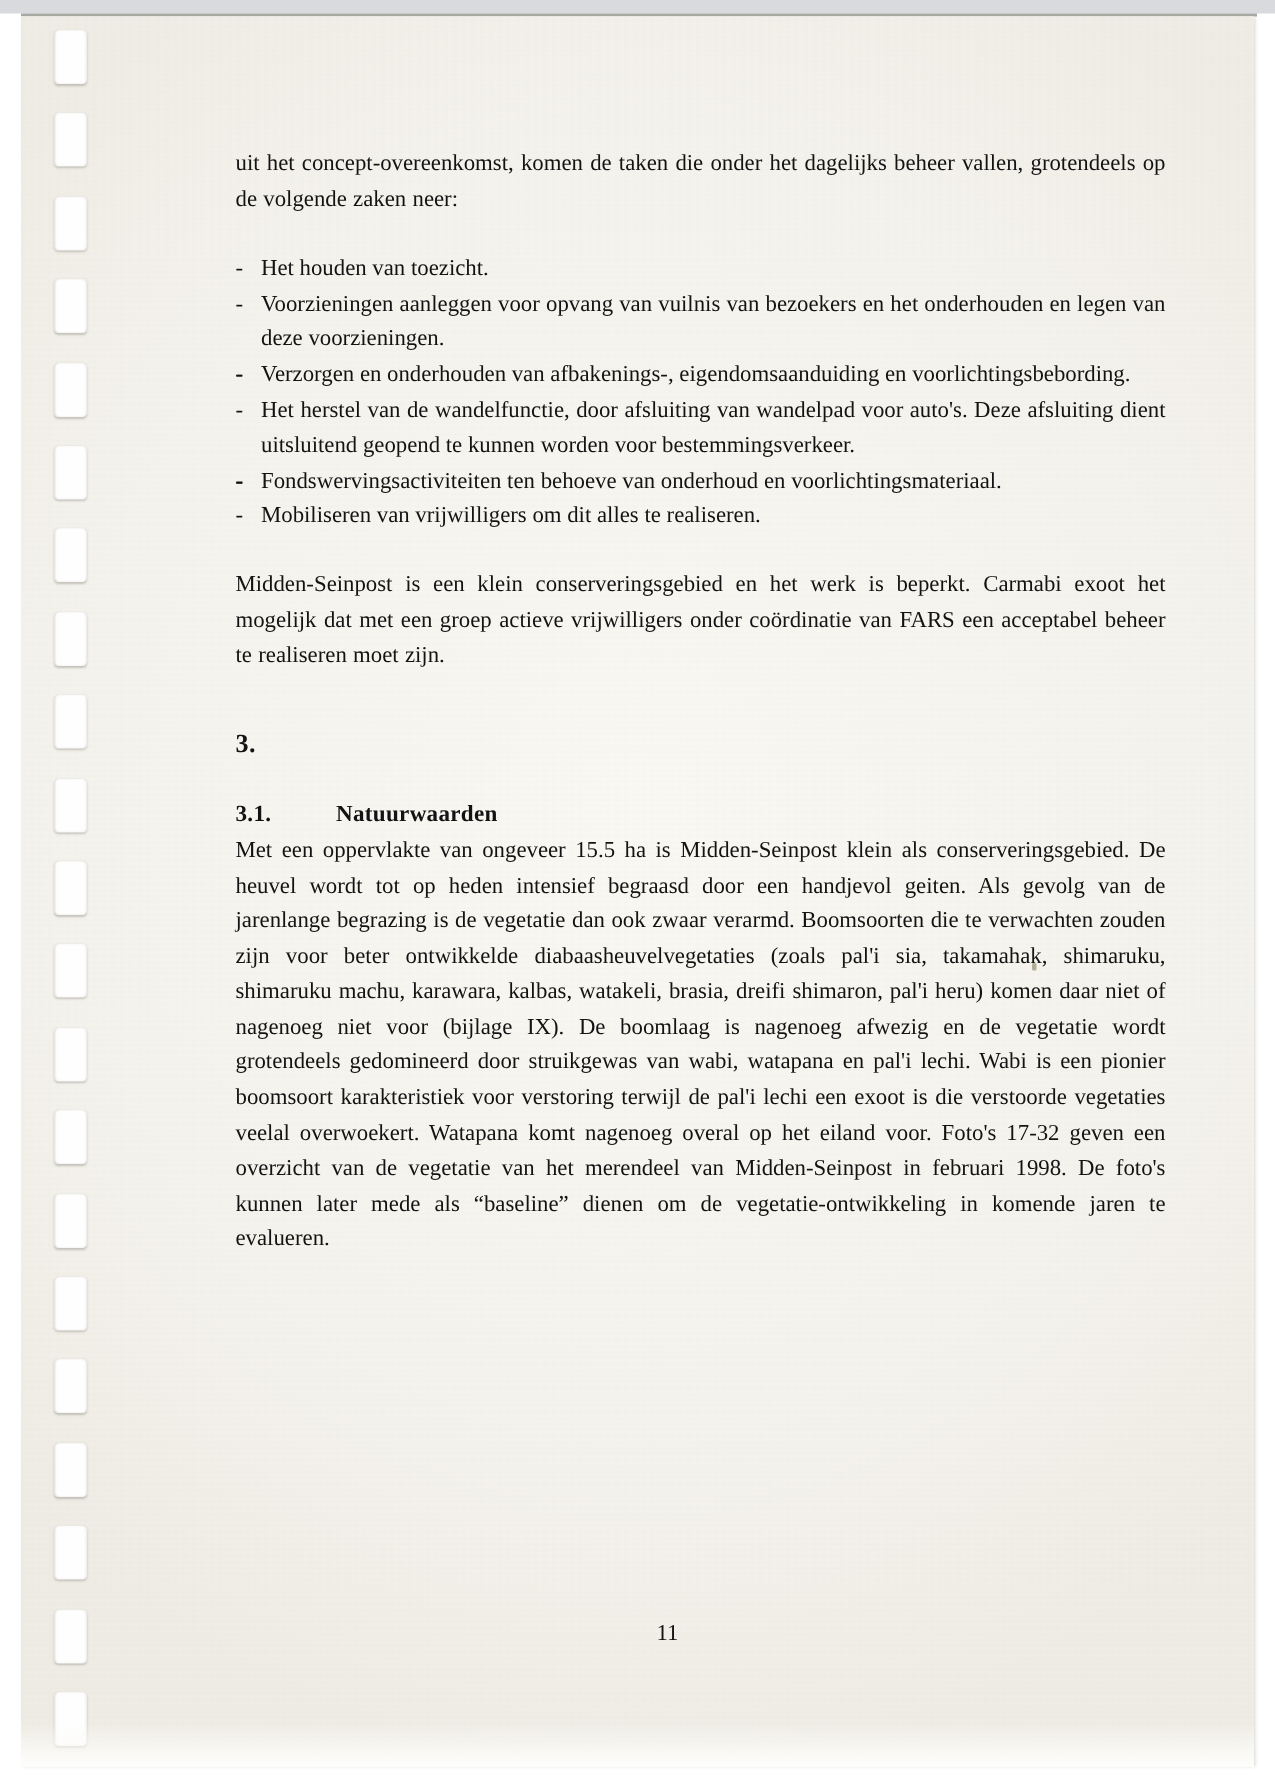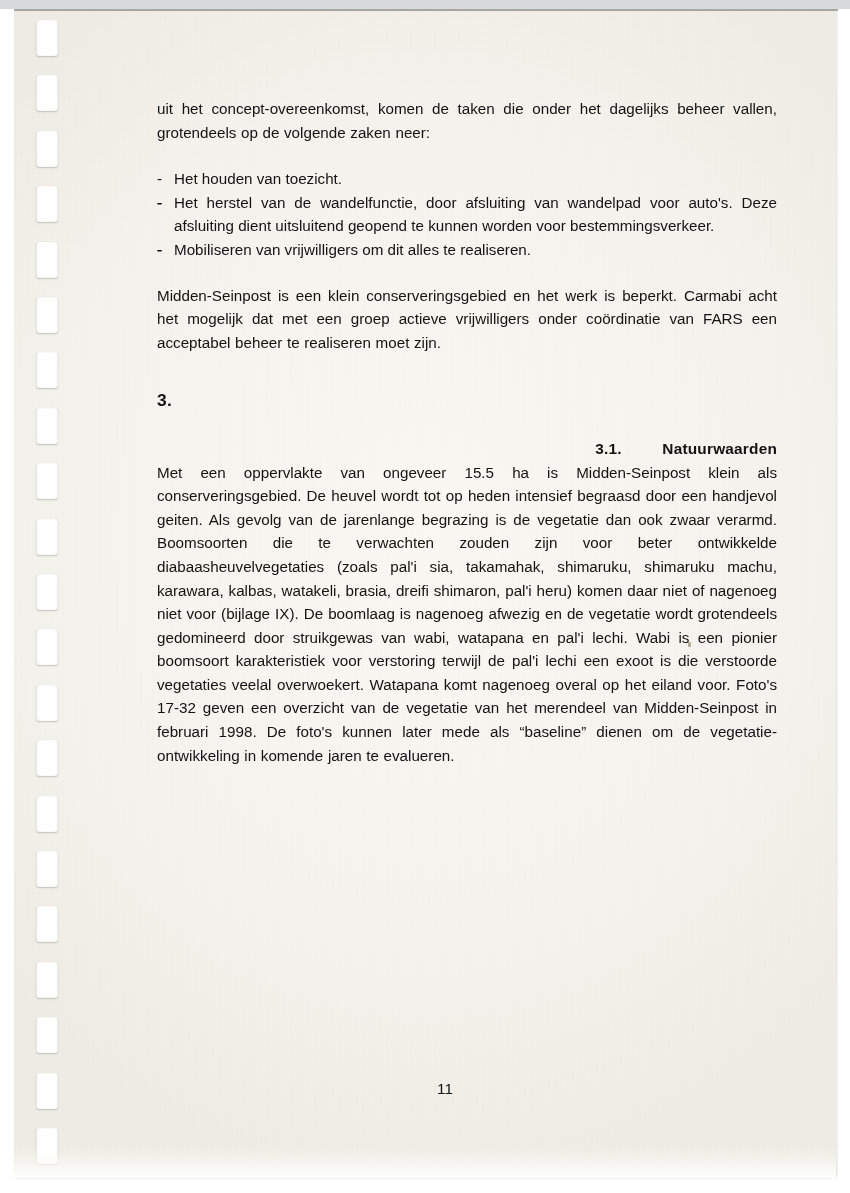--- a/index.html
+++ b/index.html
@@ -34,20 +34,21 @@
   .paper {
     position: absolute;
     left: 14px;
     top: 11px;
     width: 822px;
     height: 1167px;
     background: #f6f4ee;
     background-image:
       radial-gradient(ellipse 70% 55% at 50% 45%, #faf8f2 0%, #f4f2ec 70%, #eeece4 100%);
     box-shadow: 1px 0 2px rgba(120,118,110,0.25);
+    font-family: Liberation Serif, serif;
   }
   .paper-grain {
     position: absolute;
     inset: 0;
     opacity: 0.5;
     background-image:
       repeating-linear-gradient(0deg, rgba(160,158,150,0.035) 0px, rgba(160,158,150,0) 2px, rgba(160,158,150,0) 4px),
       repeating-linear-gradient(90deg, rgba(160,158,150,0.03) 0px, rgba(160,158,150,0) 3px, rgba(160,158,150,0) 6px);
     pointer-events: none;
   }
@@ -131,21 +132,20 @@
     letter-spacing: 0.3px;
     display: flex;
   }
   .heading .num { width: 50px; flex: none; }
 
   .subheading {
     font-weight: bold;
     font-size: 15.4px;
     letter-spacing: 0.2px;
     display: flex;
-    justify-content: flex-end;
   }
   .subheading .num { width: 67px; flex: none; }
 
   .page-number {
     position: absolute;
     left: 0;
     top: 1069px;
     width: 822px;
     text-align: center;
     font-size: 15.2px;
@@ -208,49 +208,52 @@
 
       <div class="gap-after-intro"></div>
 
       <ul class="bullets">
         <li class="nojust">
           <span class="dash">-</span>
           <span>Het houden van toezicht.</span>
         </li>
         <li>
           <span class="dash">-</span>
+          <span>Voorzieningen aanleggen voor opvang  van vuilnis van bezoekers en het onderhouden en legen van deze voorzieningen.</span>
         </li>
         <li class="nojust">
           <span class="dash">-</span>
         </li>
         <li>
           <span class="dash">-</span>
+          <span>Verzorgen en onderhouden van afbakenings-, eigendomsaanduiding en voorlichtingsbebording.</span>
         </li>
         <li>
           <span class="dash">-</span>
           <span>Het herstel van de wandelfunctie, door afsluiting van wandelpad voor auto's. Deze afsluiting dient uitsluitend geopend te kunnen worden voor  bestemmingsverkeer.</span>
         </li>
         <li class="nojust">
           <span class="dash">-</span>
         </li>
         <li class="nojust">
           <span class="dash">-</span>
         </li>
         <li class="nojust">
           <span class="dash">-</span>
+          <span>Fondswervingsactiviteiten ten behoeve van onderhoud en voorlichtingsmateriaal.</span>
         </li>
         <li class="nojust">
           <span class="dash">-</span>
           <span>Mobiliseren van vrijwilligers om dit alles te realiseren.</span>
         </li>
       </ul>
 
       <div class="gap-before-para"></div>
 
-      <p class="body">Midden-Seinpost is een klein conserveringsgebied en het werk is beperkt. Carmabi acht het mogelijk dat met een groep actieve vrijwilligers onder coördinatie van FARS een acceptabel beheer te realiseren  moet  zijn.</p>
+      <p class="body">Midden-Seinpost is een klein conserveringsgebied en het werk is beperkt. Carmabi exoot het mogelijk dat met een groep actieve vrijwilligers onder coördinatie van FARS een acceptabel beheer te realiseren  moet  zijn.</p>
 
       <div class="gap-before-h1"></div>
 
       <div class="heading">
         <span class="num">3.</span>
       </div>
 
       <div class="gap-before-h2"></div>
 
       <div class="subheading">

